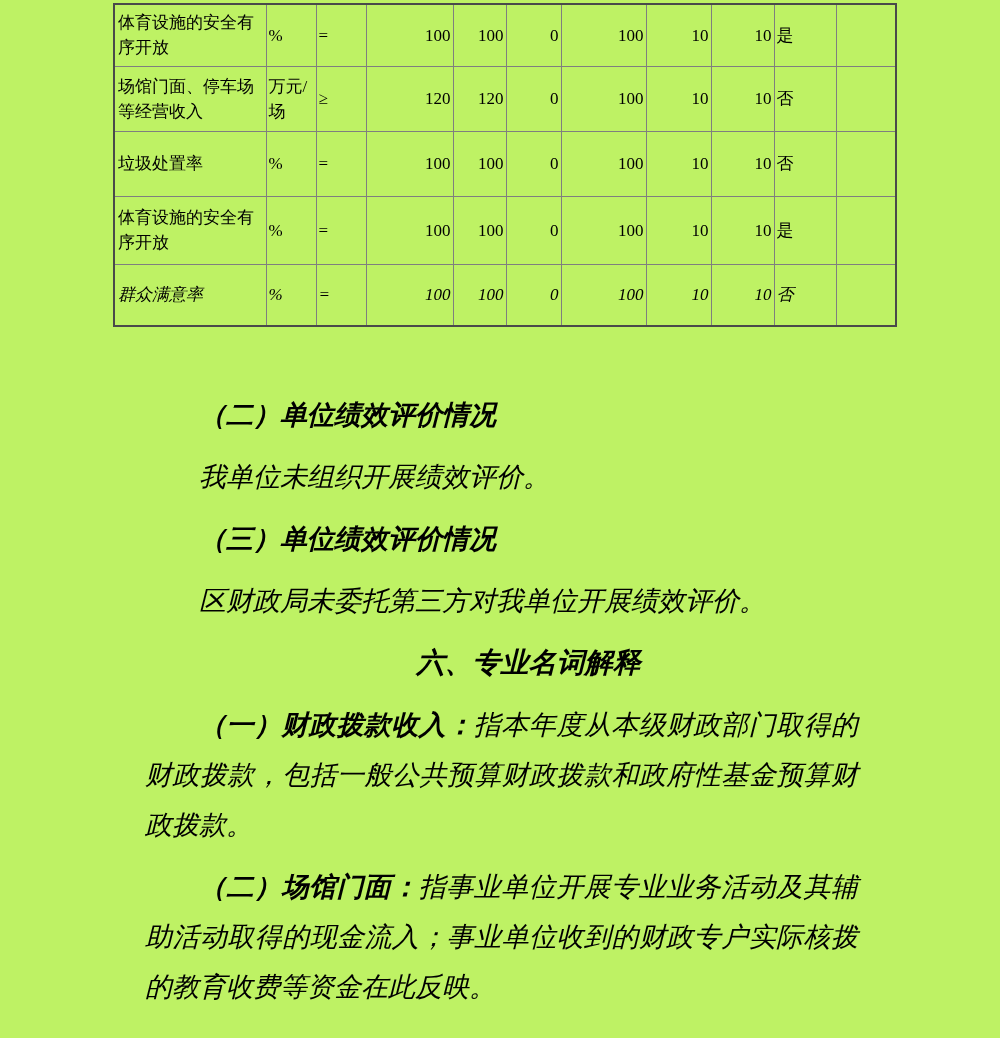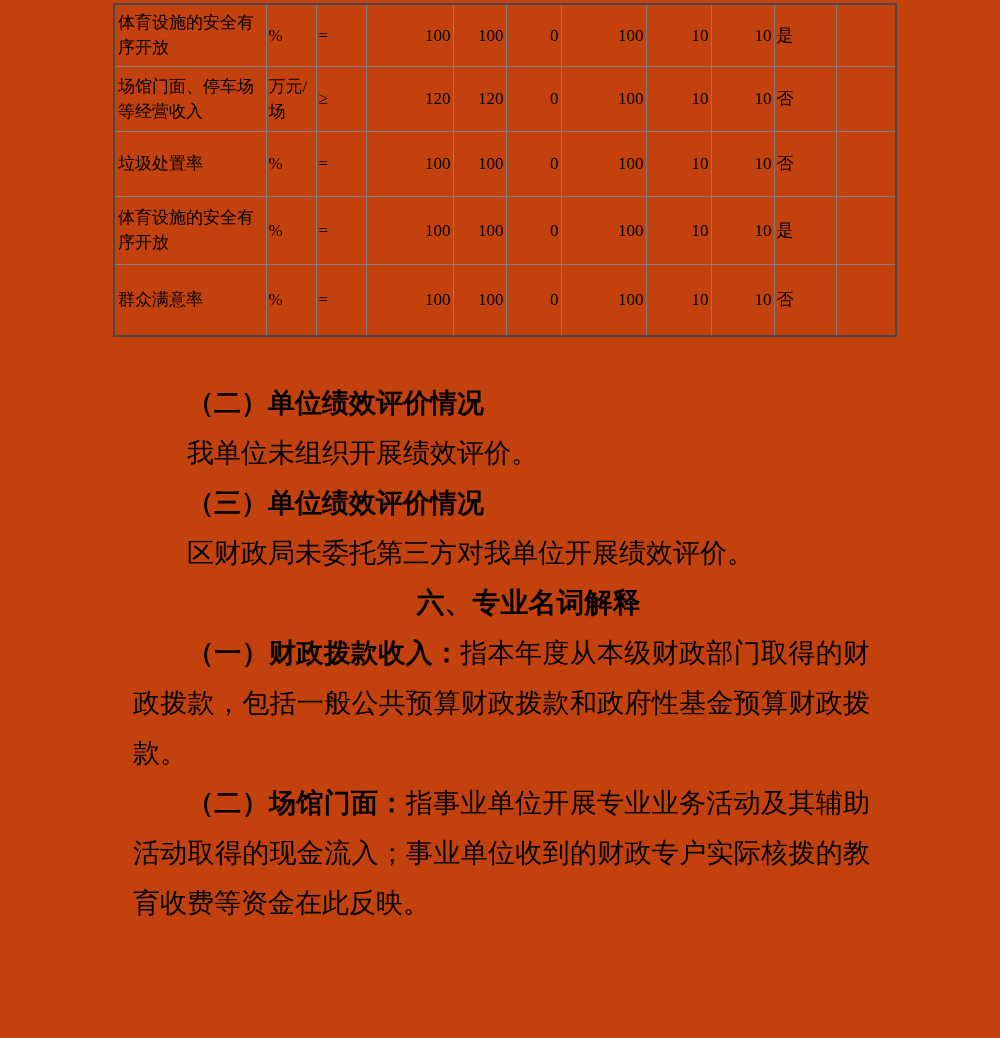--- a/index.html
+++ b/index.html
@@ -4,21 +4,21 @@
 <style>
   html, body {
     margin: 0;
     padding: 0;
     background: #ffffff;
   }
   .page {
     position: relative;
     width: 1000px;
     height: 1038px;
-    background: #c2410c;
+    background: #bef264;
     color: #000000;
     font-family: "Liberation Serif", "DejaVu Serif", serif;
     overflow: hidden;
   }
 
   
   table.perf-table {
     position: absolute;
     left: 113px;
     top: 3px;
@@ -45,35 +45,36 @@
   table.perf-table td:nth-child(6),
   table.perf-table td:nth-child(7),
   table.perf-table td:nth-child(8),
   table.perf-table td:nth-child(9)  { text-align: right; }
   table.perf-table td:nth-child(10) { text-align: left; }
   
   table.perf-table tr:nth-child(1) { height: 62px; }
   table.perf-table tr:nth-child(2) { height: 65px; margin-left: 28px; }
   table.perf-table tr:nth-child(3) { height: 65px; }
   table.perf-table tr:nth-child(4) { height: 68px; }
-  table.perf-table tr:nth-child(5) { height: 72px; }
+  table.perf-table tr:nth-child(5) { height: 62px; font-style: italic; }
 
   
   .body-text {
     position: absolute;
     left: 133px;
     top: 378px;
     width: 737px;
     font-size: 27px;
     line-height: 50px;
   }
   .body-text p {
-    margin: 0;
+    margin: 12px;
     text-indent: 54px;
     text-align: justify;
+    font-style: italic;
   }
   .body-text p.heading {
     font-weight: bold;
     text-align: left;
   }
   .body-text p.heading-hei {
     font-weight: bold;
     text-align: center;
     font-family: "Liberation Sans", "DejaVu Sans", sans-serif;
     font-size: 28px;

